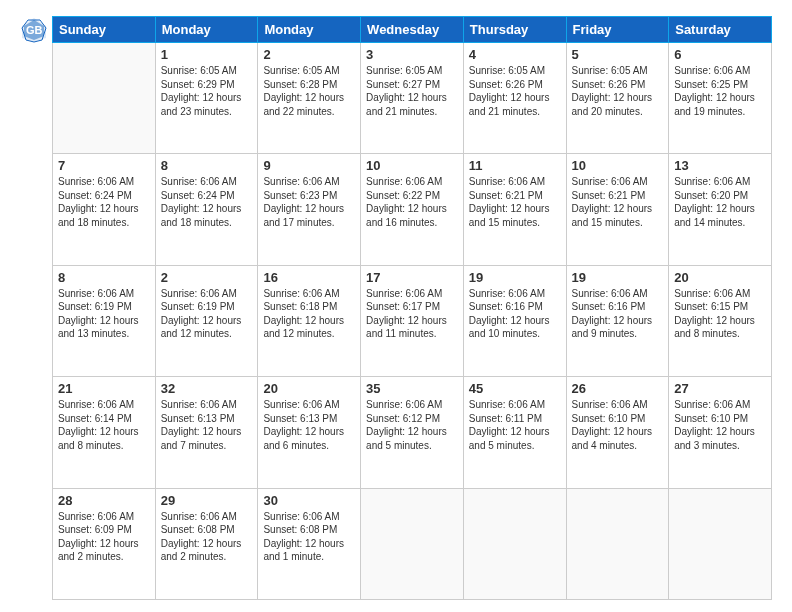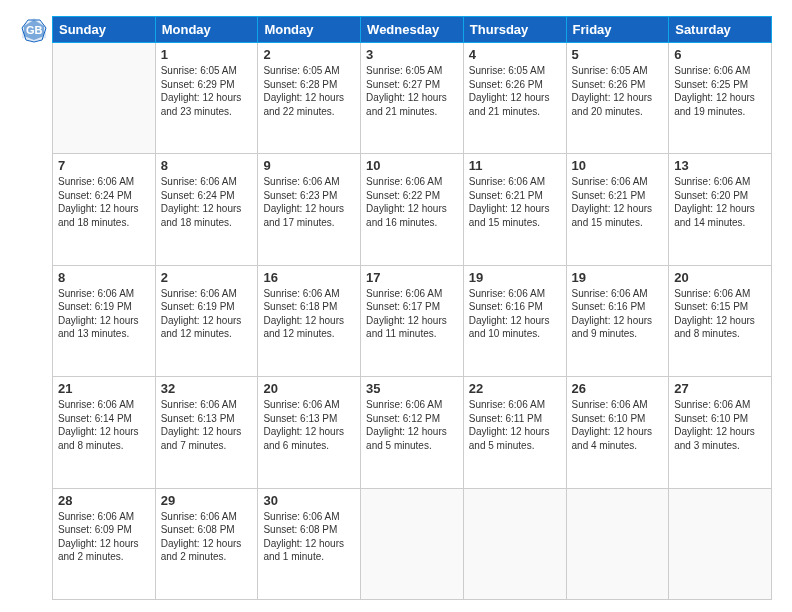--- a/index.html
+++ b/index.html
@@ -225,21 +225,21 @@
           </td>
           <td>
             <div class="day-number">20</div>
             <div class="day-info">Sunrise: 6:06 AM<br>Sunset: 6:13 PM<br>Daylight: 12 hours and 6 minutes.</div>
           </td>
           <td>
             <div class="day-number">35</div>
             <div class="day-info">Sunrise: 6:06 AM<br>Sunset: 6:12 PM<br>Daylight: 12 hours and 5 minutes.</div>
           </td>
           <td>
-            <div class="day-number">22</div>
+            <div class="day-number">45</div>
             <div class="day-info">Sunrise: 6:06 AM<br>Sunset: 6:11 PM<br>Daylight: 12 hours and 5 minutes.</div>
           </td>
           <td>
             <div class="day-number">26</div>
             <div class="day-info">Sunrise: 6:06 AM<br>Sunset: 6:10 PM<br>Daylight: 12 hours and 4 minutes.</div>
           </td>
           <td>
             <div class="day-number">27</div>
             <div class="day-info">Sunrise: 6:06 AM<br>Sunset: 6:10 PM<br>Daylight: 12 hours and 3 minutes.</div>
           </td>

